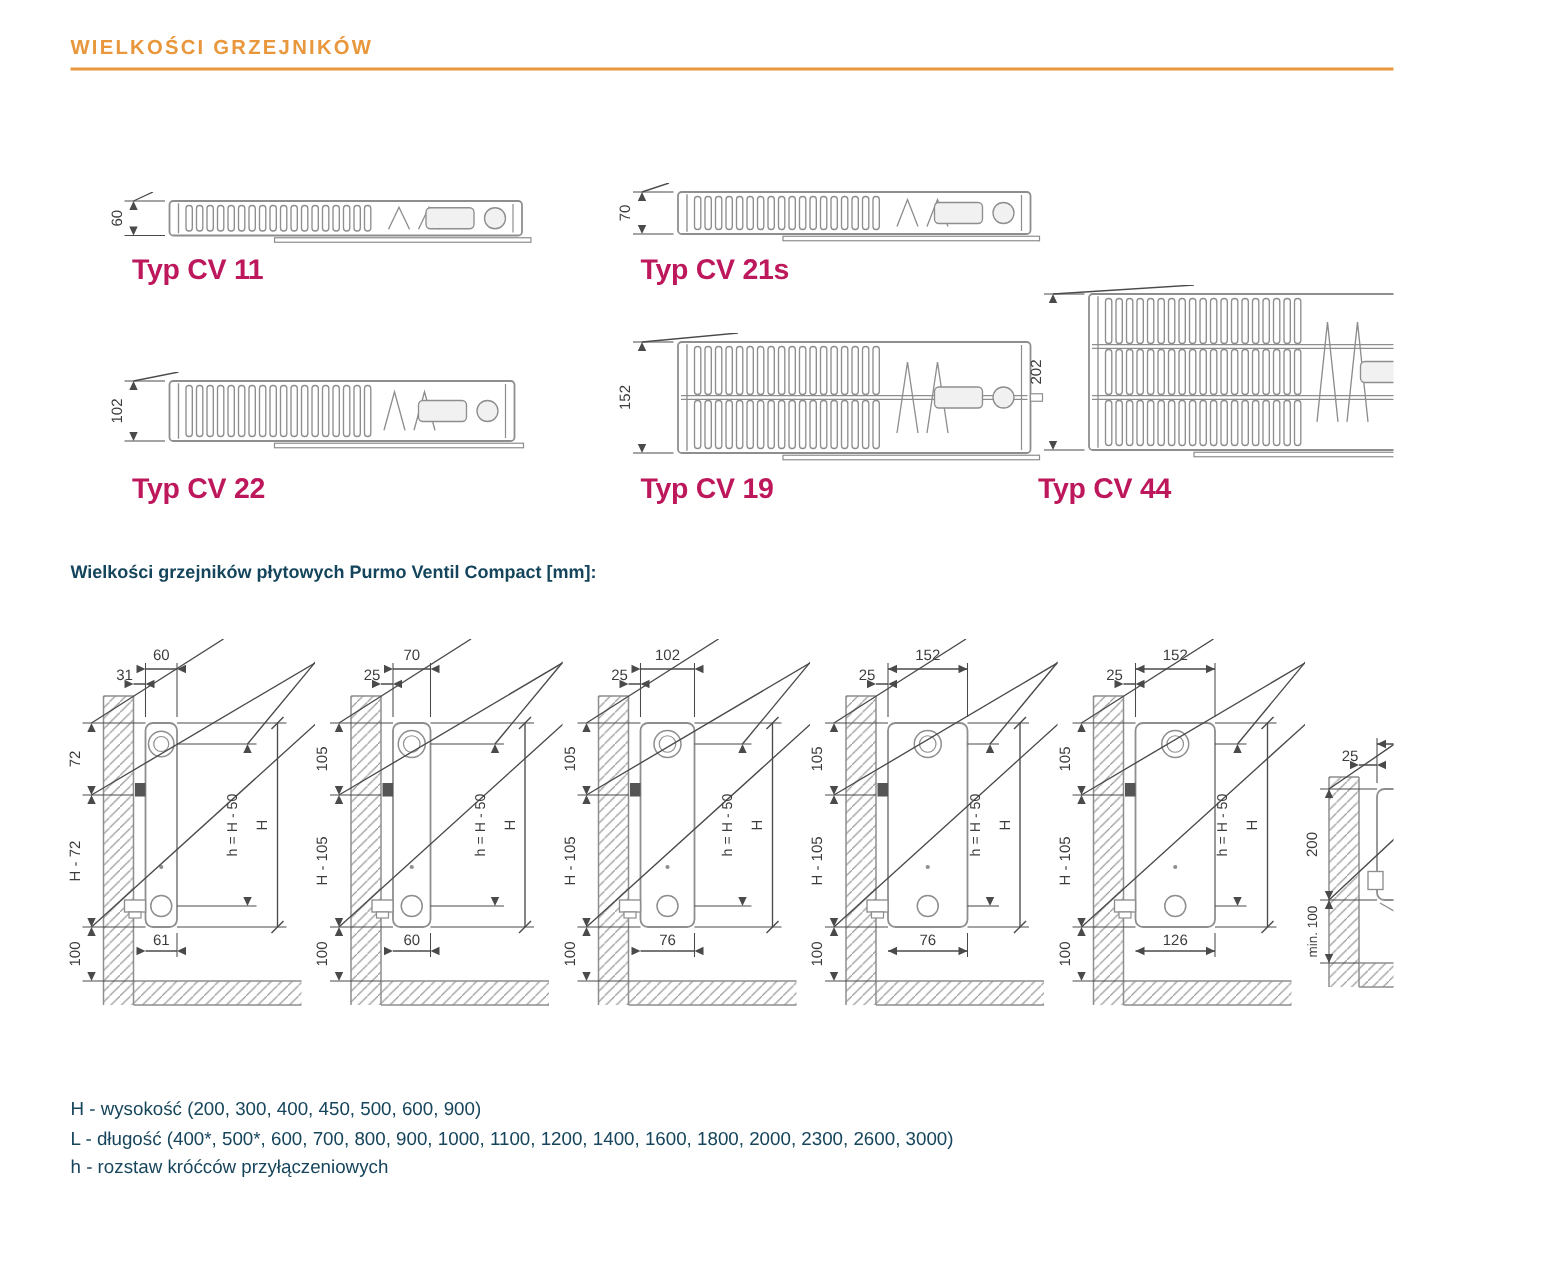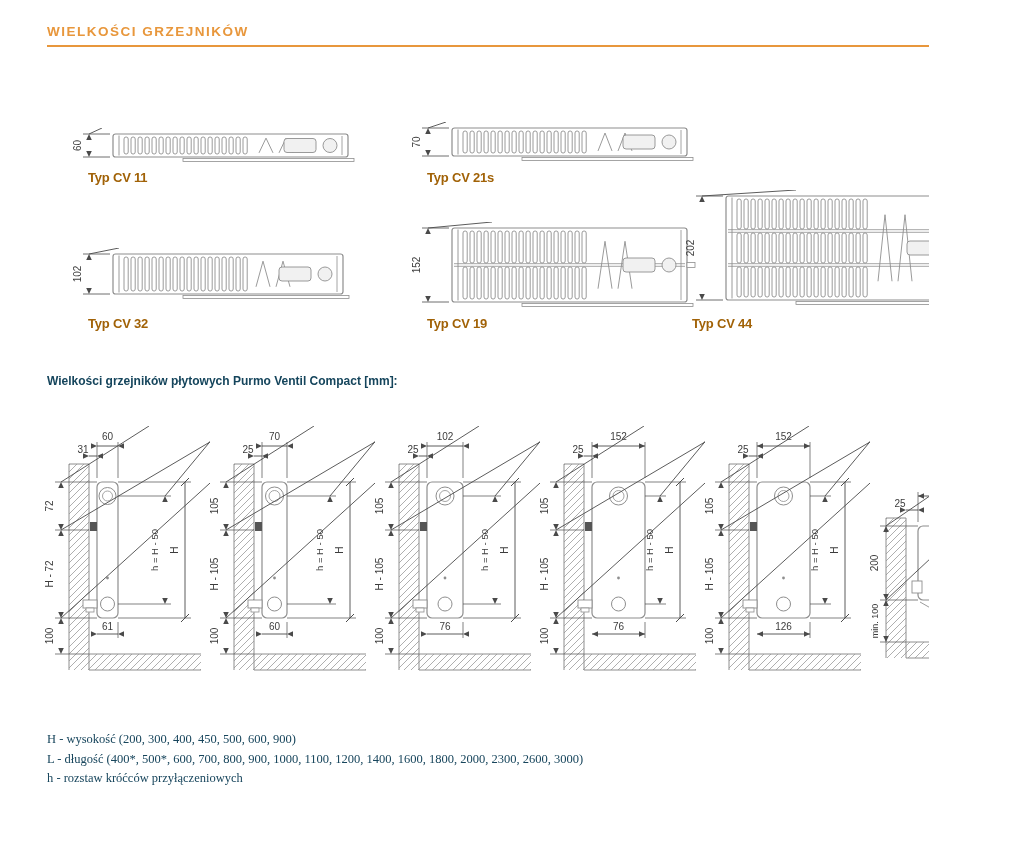--- a/index.html
+++ b/index.html
@@ -2,25 +2,25 @@
 <html><head>
 <meta charset="utf-8">
 <style>
   html,body{margin:0;padding:0;background:#fff;}
   .page{position:relative;width:929px;height:850px;background:#ffffff;overflow:hidden;
         font-family:"Liberation Sans",sans-serif;}
   .hdr-title{position:absolute;left:47px;top:24px;font-size:13.5px;font-weight:600;
         letter-spacing:1.5px;color:#E8973C;}
   .hdr-rule{position:absolute;left:47px;top:45px;width:938px;height:2px;background:#E8973C;}
   .tv{position:absolute;}
-  .typelabel{position:absolute;font-size:13px;font-weight:700;color:#a16207;letter-spacing:-0.2px;}
+  .typelabel{position:absolute;font-size:19px;font-weight:700;color:#be185d;letter-spacing:-0.2px;}
   .subtitle{position:absolute;left:47px;top:374px;font-size:12px;font-weight:700;color:#15455C;}
   .sv{position:absolute;}
   .ev{position:absolute;}
-  .footnotes{position:absolute;left:47px;top:730px;color:#17455C;font-size:12.5px;line-height:19.5px;font-family:Liberation Serif, serif;}
+  .footnotes{position:absolute;left:47px;top:730px;color:#17455C;font-size:12.5px;line-height:19.5px;}
   svg text{font-family:"Liberation Sans",sans-serif;}
 </style>
 </head>
 <body>
 
 <div class="page">
 
   <svg width="0" height="0" style="position:absolute">
     <defs>
       <pattern id="hatch" width="7" height="7" patternUnits="userSpaceOnUse">
@@ -264,21 +264,21 @@
         <path d="M192,91.28 L199,24.72 L206,91.28" fill="none" stroke="#8E8E8E" stroke-width="0.9"></path>
         <path d="M212,91.28 L219,24.72 L226,91.28" fill="none" stroke="#8E8E8E" stroke-width="0.9"></path>
         <rect x="221" y="51" width="32" height="14" rx="3" fill="#f1f1f1" stroke="#8E8E8E" stroke-width="0.9"></rect>
         <circle cx="267" cy="58" r="7" fill="#f1f1f1" stroke="#8E8E8E" stroke-width="0.9"></circle>
         <line x1="279" y1="8" x2="279" y2="108" stroke="#8E8E8E" stroke-width="0.8"></line>
         <rect x="110" y="111.5" width="181" height="3" fill="#fff" stroke="#8E8E8E" stroke-width="0.8"></rect>
       </svg></div>
 
   <div class="typelabel" style="left:88px;top:170px">Typ CV 11</div>
   <div class="typelabel" style="left:427px;top:170px">Typ CV 21s</div>
-  <div class="typelabel" style="left:88px;top:316px">Typ CV 32</div>
+  <div class="typelabel" style="left:88px;top:316px">Typ CV 22</div>
   <div class="typelabel" style="left:427px;top:316px">Typ CV 19</div>
   <div class="typelabel" style="left:692px;top:316px">Typ CV 44</div>
 
   <div class="subtitle">Wielkości grzejników płytowych Purmo Ventil Compact [mm]:</div>
 
   <div id="sv0" class="sv" style="left:45px;top:426px"><svg width="165" height="258" viewBox="0 0 165 258">
         <rect x="24" y="38" width="20" height="206" fill="url(#hatch)"></rect>
         <line x1="24" y1="38" x2="24" y2="244" stroke="#8E8E8E" stroke-width="1"></line>
         <line x1="44" y1="38" x2="44" y2="244" stroke="#8E8E8E" stroke-width="1"></line>
         <line x1="24" y1="38" x2="44" y2="38" stroke="#8E8E8E" stroke-width="1"></line>

